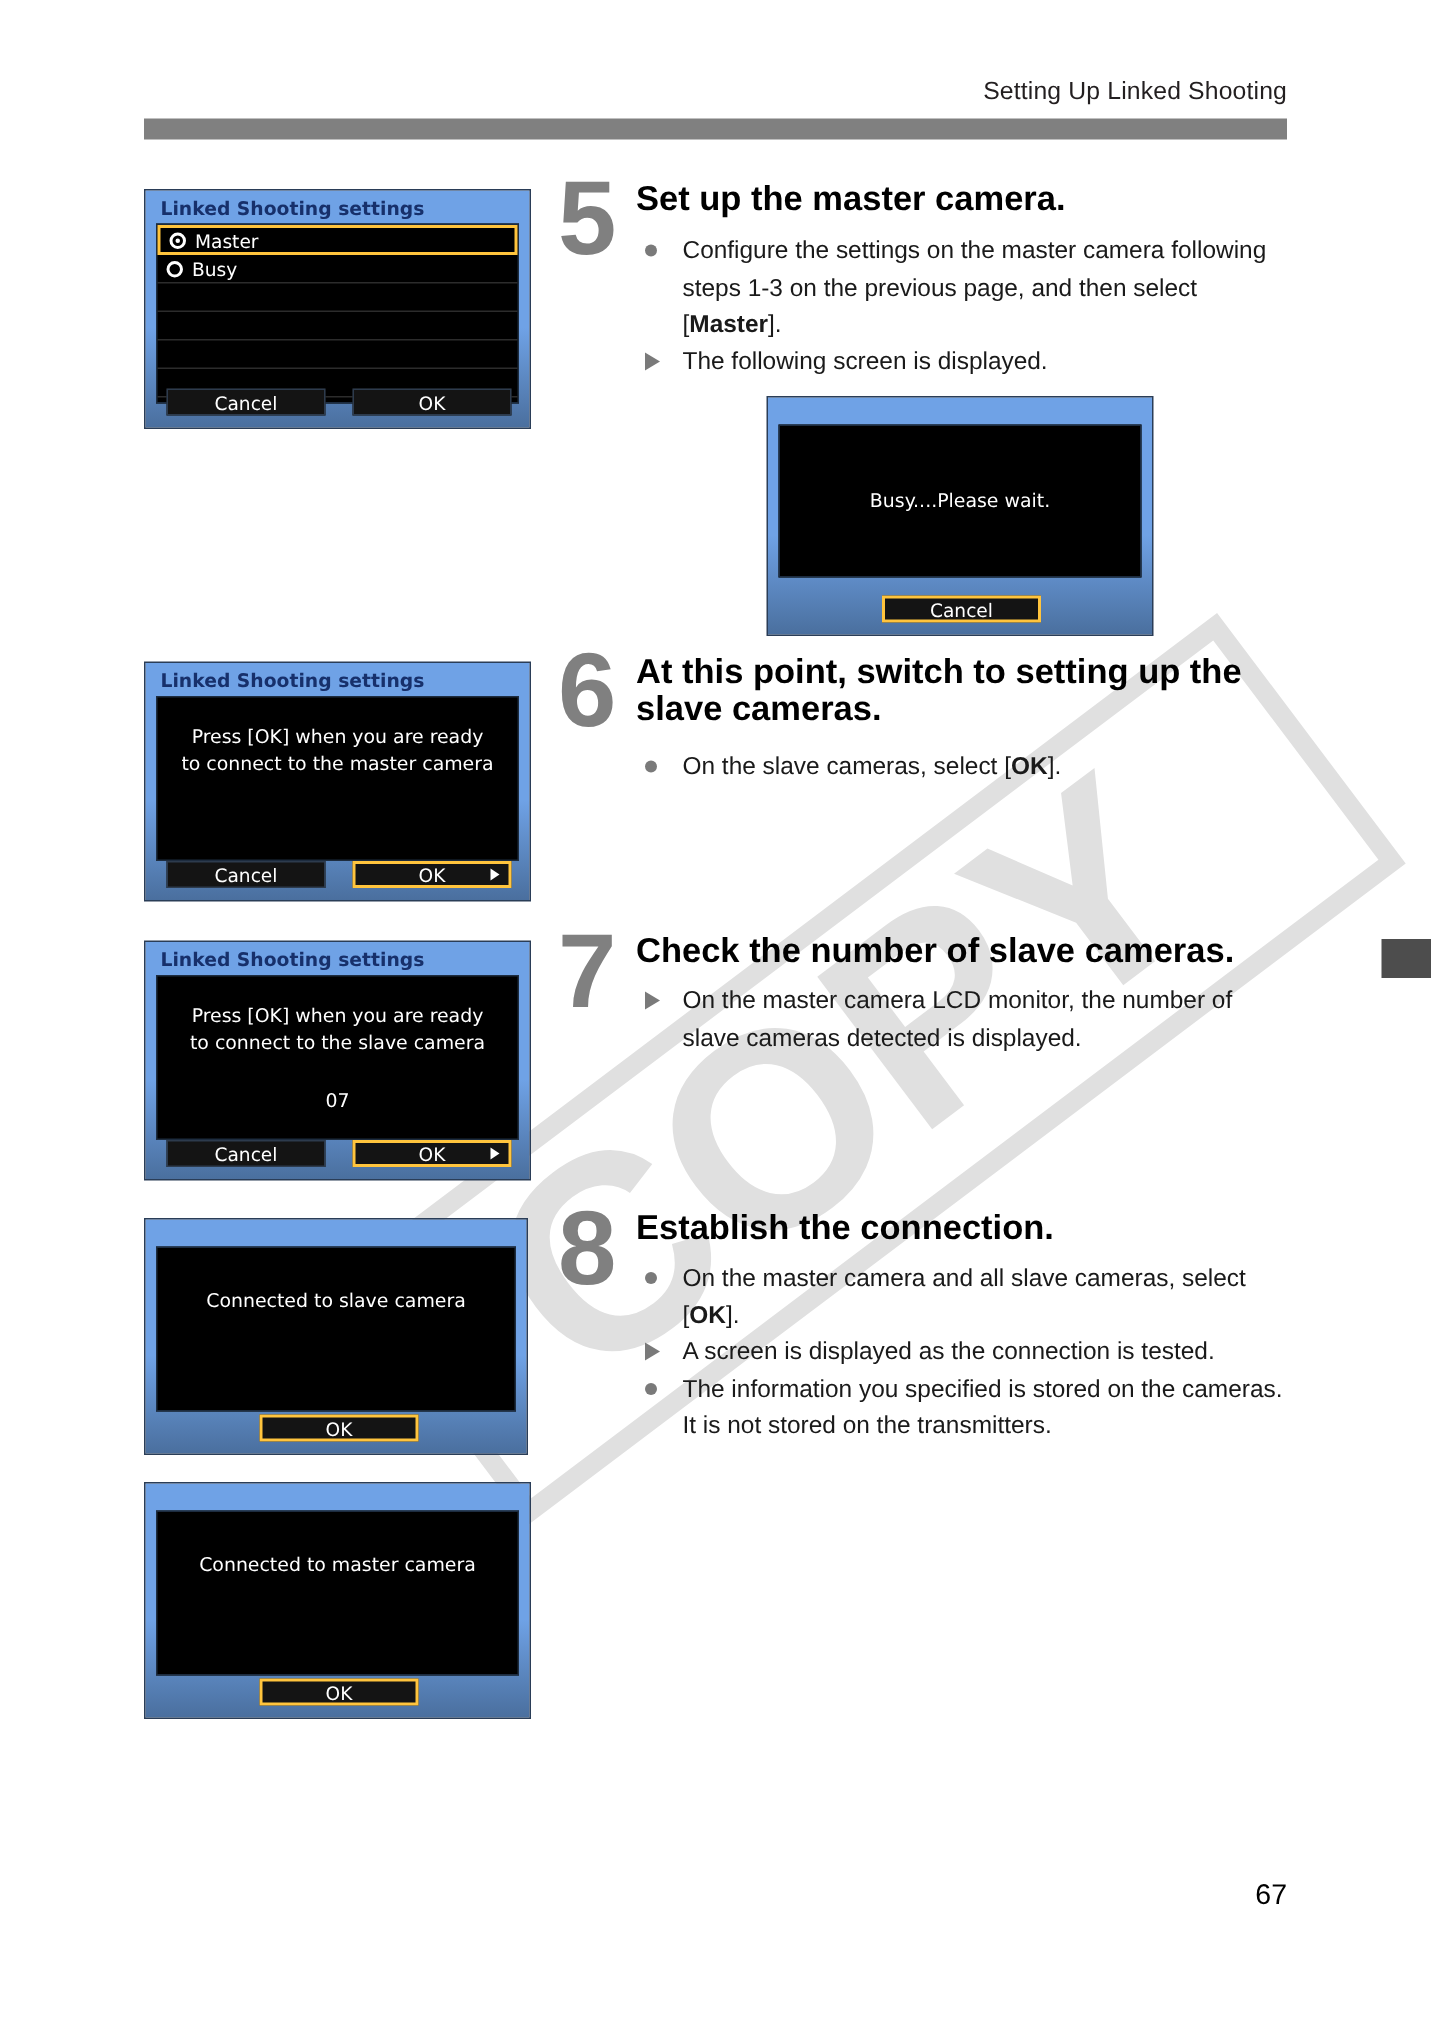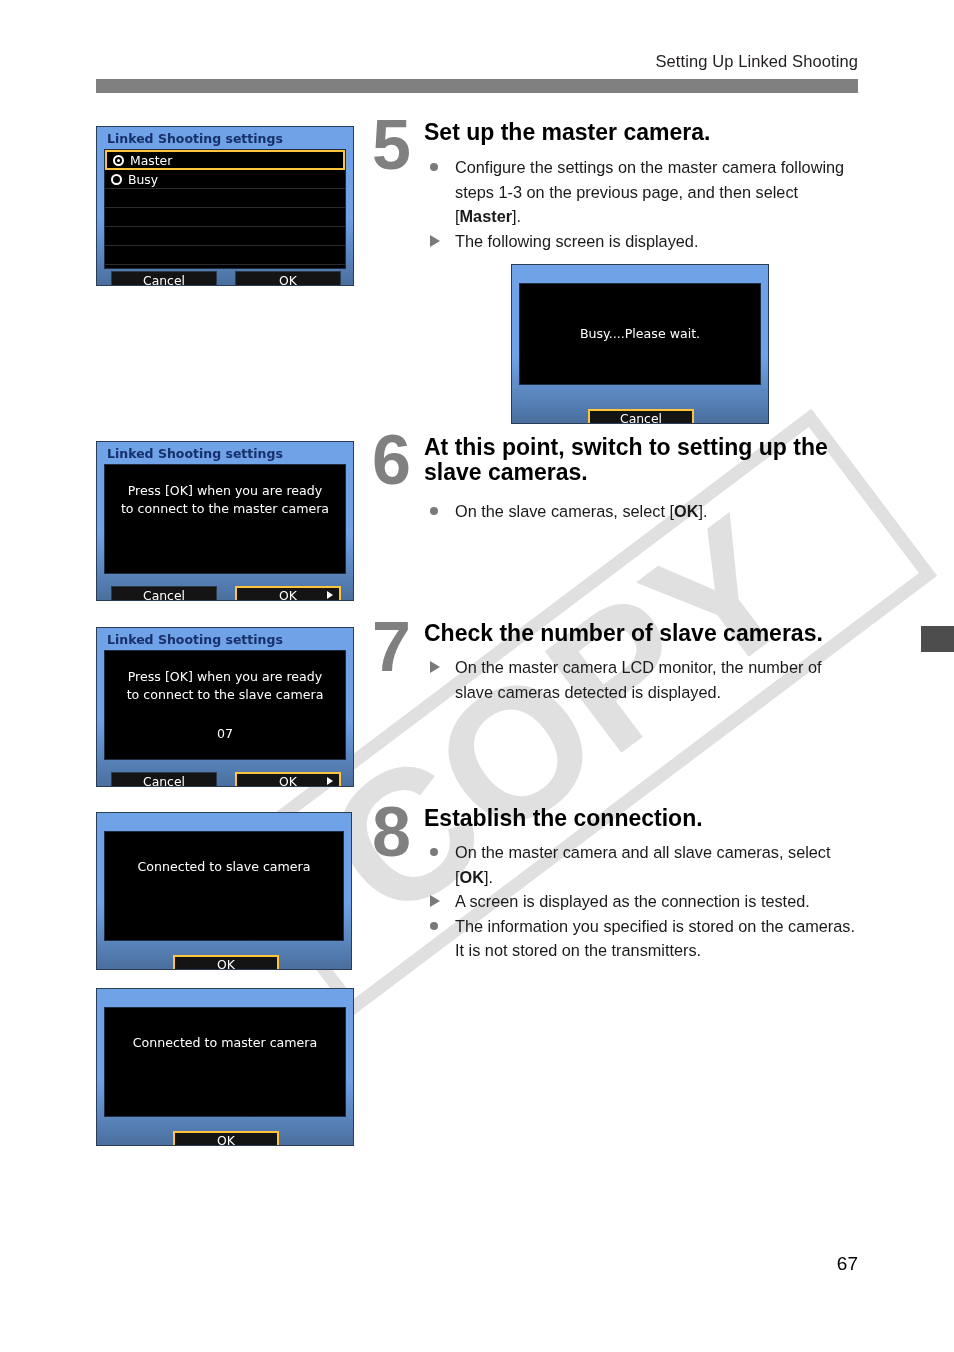--- a/index.html
+++ b/index.html
@@ -210,21 +210,21 @@
   }
 
   
   .cmdbar {
     position: absolute;
     left: 0; right: 0; bottom: 0;
     height: 26px;
   }
   .btn {
     position: absolute;
-    top: 12px;
+    top: 0;
     height: 18px;
     background: #141414;
     color: #ffffff;
     font-size: 12.4px;
     display: flex;
     align-items: center;
     justify-content: center;
     box-sizing: border-box;
     border: 1px solid #2d3b4d;
   }

